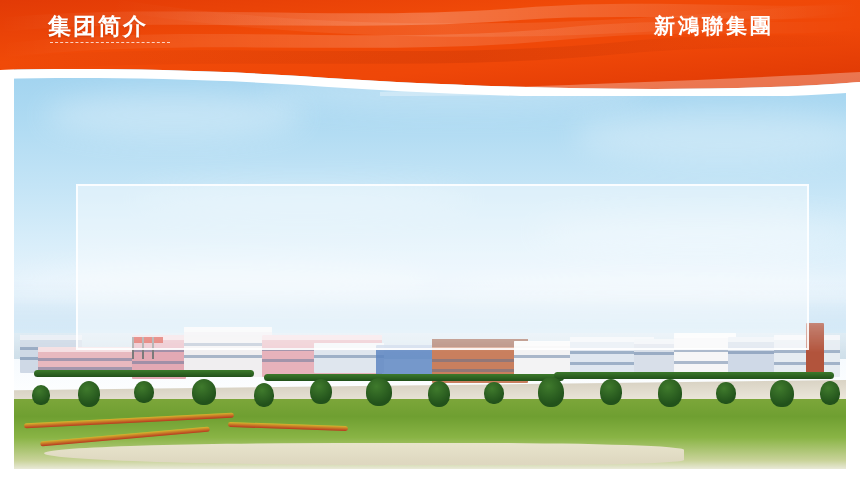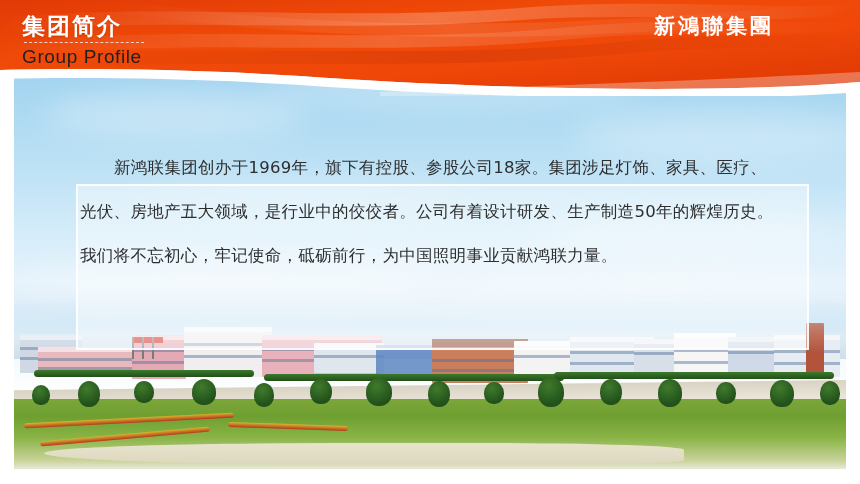--- a/index.html
+++ b/index.html
@@ -146,21 +146,21 @@
   .header {
     position: absolute;
     left: 0; top: 0;
     width: 860px; height: 96px;
     overflow: hidden;
   }
   .header svg { display:block; }
 
   .title-block {
     position: absolute;
-    left: 22px;
+    left: 48px;
     top: 12px;
     width: 330px;
   }
   .title-cn {
     color: #ffffff;
     font-size: 23px;
     font-weight: bold;
     letter-spacing: 2px;
     line-height: 28px;
     font-family: "DejaVu Sans", "Liberation Sans", sans-serif;
@@ -322,25 +322,20 @@
         <div class="tree" style="left:644px; bottom:0px;  width:24px; height:28px;"></div>
         <div class="tree" style="left:702px; bottom:3px;  width:20px; height:22px;"></div>
         <div class="tree" style="left:756px; bottom:0px;  width:24px; height:27px;"></div>
         <div class="tree" style="left:806px; bottom:2px;  width:20px; height:24px;"></div>
       </div>
     </div>
 
     <div class="text-panel"></div>
   </div>
 
-  <div class="panel-inner">
-    <div class="body-line indent">新鸿联集团创办于1969年，旗下有控股、参股公司18家。集团涉足灯饰、家具、医疗、</div>
-    <div class="body-line">光伏、房地产五大领域，是行业中的佼佼者。公司有着设计研发、生产制造50年的辉煌历史。</div>
-    <div class="body-line">我们将不忘初心，牢记使命，砥砺前行，为中国照明事业贡献鸿联力量。</div>
-  </div>
 
   <div class="header">
     <svg width="860" height="96" viewBox="0 0 860 96">
       <defs>
         <linearGradient id="og" x1="0" y1="0" x2="1" y2="1">
           <stop offset="0%" stop-color="#e23a06"></stop>
           <stop offset="35%" stop-color="#f04a08"></stop>
           <stop offset="65%" stop-color="#ef4708"></stop>
           <stop offset="100%" stop-color="#dd3704"></stop>
         </linearGradient>
@@ -368,21 +363,20 @@
       <path d="M0,58 C200,40 420,62 620,42 C730,31 810,38 860,34 L860,44 C800,50 730,44 620,54 C420,74 200,54 0,72 Z" fill="url(#shade1)" opacity=".7"></path>
       <path d="M120,0 C260,22 440,30 640,18 C740,12 810,6 860,0 L860,10 C790,20 700,30 600,34 C420,42 240,32 110,10 Z" fill="url(#sheen2)" opacity=".55"></path>
       <path d="M380,92 C520,86 680,82 860,72 L860,84 C690,94 520,96 380,96 Z" fill="#ffffff" opacity=".30"></path>
 
       <path d="M0,70 C80,68 190,69 300,76 C470,88 700,95 860,82 L860,92 C700,104 470,97 300,85 C190,78 80,77 0,79 Z" fill="#ffffff"></path>
     </svg>
 
     <div class="title-block">
       <div class="title-cn">集团简介</div>
       <div class="title-rule"></div>
-      <div class="title-en">Group Profile</div>
     </div>
 
     <div class="logo-block">
       <div class="logo-cn">新鴻聯集團</div>
     </div>
   </div>
 
 </div>
 
 </body></html>

